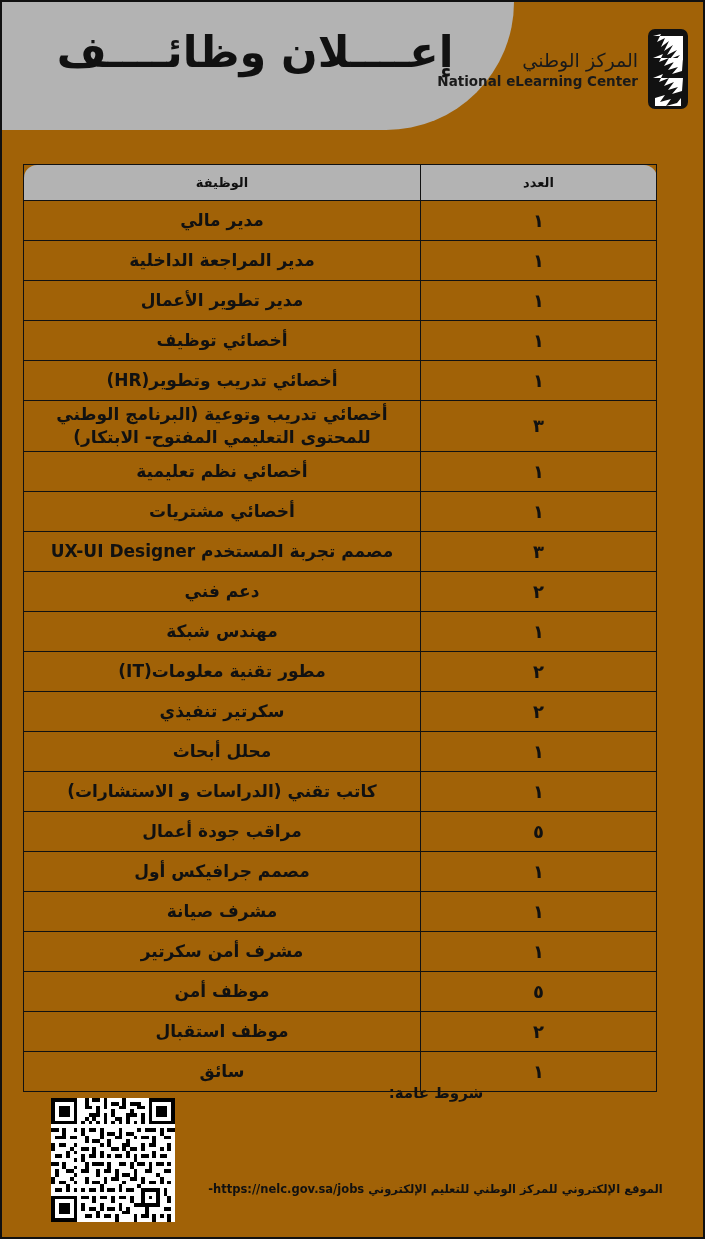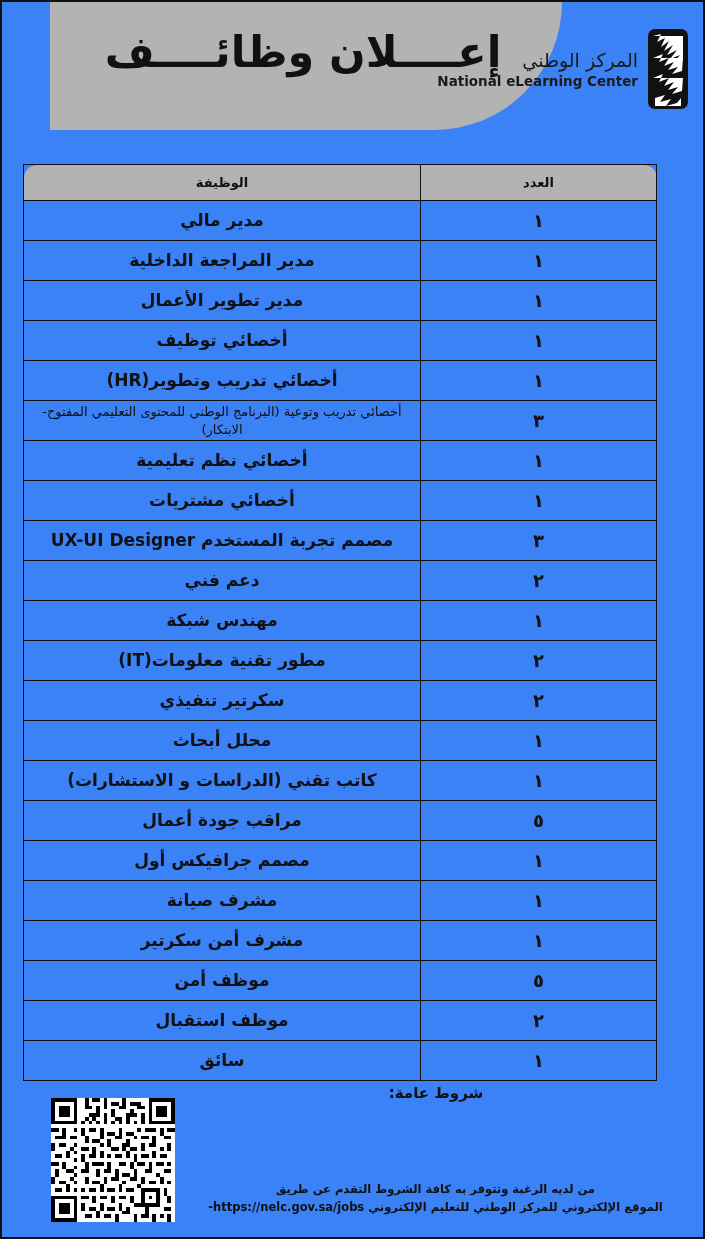--- a/index.html
+++ b/index.html
@@ -7,25 +7,24 @@
     padding: 0;
     background: #ffffff;
   }
   body {
     font-family: "DejaVu Sans", "Liberation Sans", sans-serif;
   }
   .page {
     position: relative;
     width: 705px;
     height: 1239px;
-    background: #3b82f6;
+    background: #a16207;
     border: 2px solid #111111;
     box-sizing: border-box;
     overflow: hidden;
-    padding-left: 48px;
   }
 
   
   .header {
     position: relative;
     height: 130px;
     width: 100%;
   }
   .header-banner {
     position: absolute;
@@ -125,22 +124,22 @@
   }
   td.job {
     text-align: center;
     font-size: 17px;
     font-weight: 800;
     color: #111111;
     padding: 2px 10px;
     line-height: 1.25;
   }
   td.job.small {
-    font-size: 13px;
-    font-weight: 400;
+    font-size: 17px;
+    font-weight: 700;
     line-height: 1.35;
   }
   td.count {
     text-align: center;
     font-size: 18px;
     font-weight: 800;
     color: #111111;
   }
 
   
@@ -523,18 +522,17 @@
             <rect x="31" y="31" width="1" height="2"></rect>
         </g>
       </svg>
     </div>
 
     <div class="conditions">
       <div class="cond-title">شروط عامة:</div>
     </div>
 
     <div class="apply">
-      <div>من لديه الرغبة وتتوفر به كافة الشروط التقدم عن طريق</div>
       <div class="line2">الموقع الإلكتروني للمركز الوطني للتعليم الإلكتروني https://nelc.gov.sa/jobs-</div>
     </div>
   </div>
 
 </div>
 
 </body></html>

